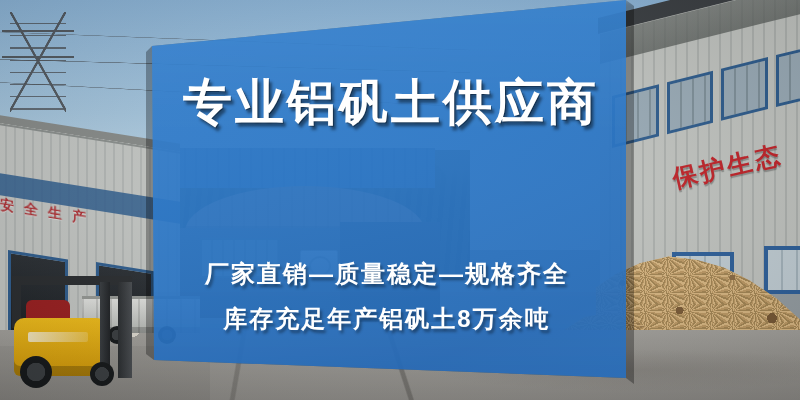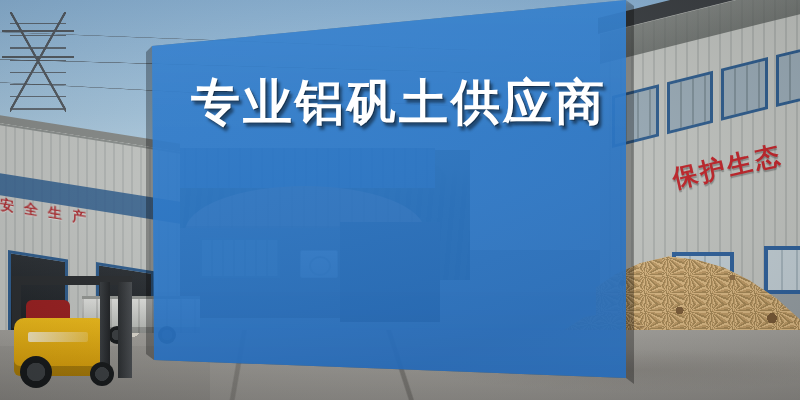--- a/index.html
+++ b/index.html
@@ -305,21 +305,21 @@
       linear-gradient(180deg, rgba(255,255,255,.10) 0%, transparent 35%),
       linear-gradient(0deg, rgba(0,0,0,.10) 0%, transparent 30%);
     mix-blend-mode: soft-light;
   }
 
   
   .content {
     position:absolute; left:152px; top:0; width:478px; height:400px;
   }
   .headline {
-    position:absolute; left:8px; top:78px; width:478px;
+    position:absolute; left:0; top:78px; width:478px;
     text-align:center;
     color:#ffffff;
     font-size:49px;
     font-weight:bold;
     letter-spacing:3px;
     line-height:1;
     text-shadow: 3px 4px 3px rgba(0,0,0,.45), 1px 1px 0 rgba(0,0,0,.35);
     white-space:nowrap;
   }
   .orange-bar {
@@ -411,15 +411,17 @@
   <div class="panel-wrap">
     <div class="panel-shadow"></div>
     <div class="panel"></div>
     <div class="panel-tex"></div>
   </div>
 
   <div class="content">
     <div class="headline">专业铝矾土供应商</div>
 
 
+    <div class="sub sub1">厂家直销—质量稳定—规格齐全</div>
+    <div class="sub sub2">库存充足年产铝矾土8万余吨</div>
   </div>
 
 </div>
 
 </body></html>

